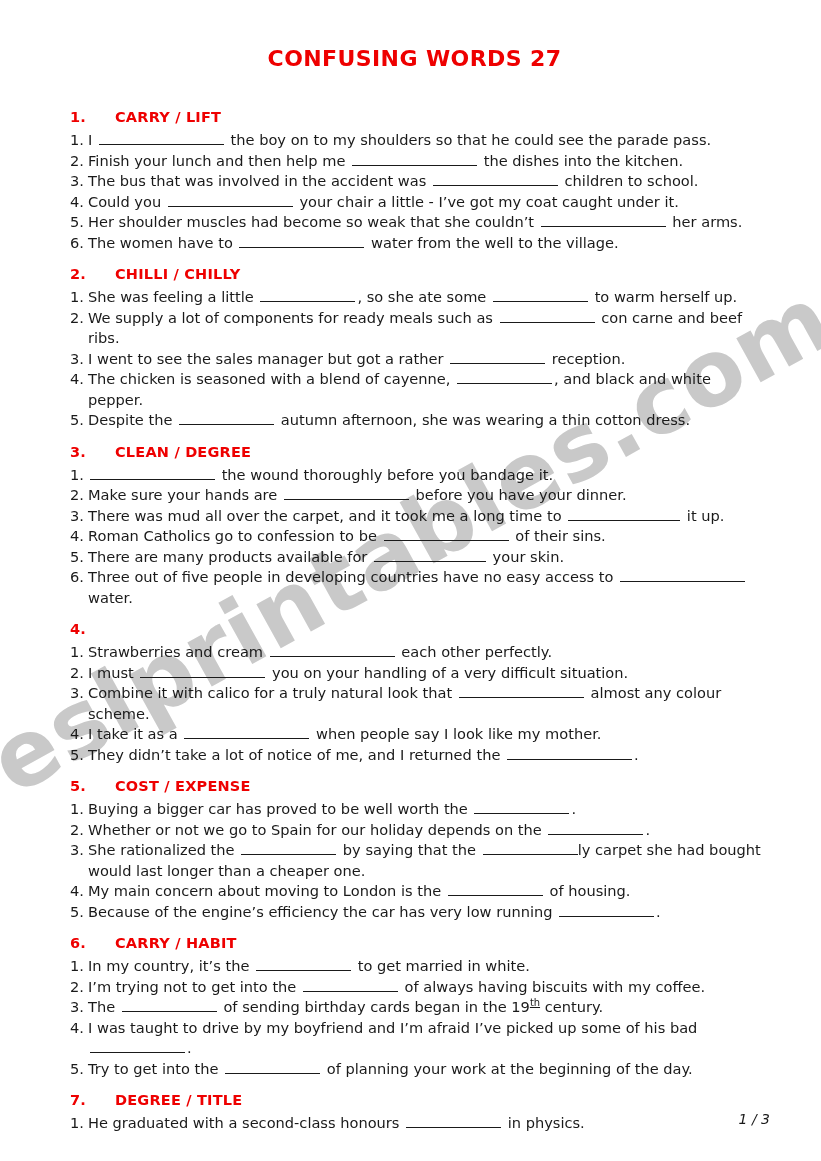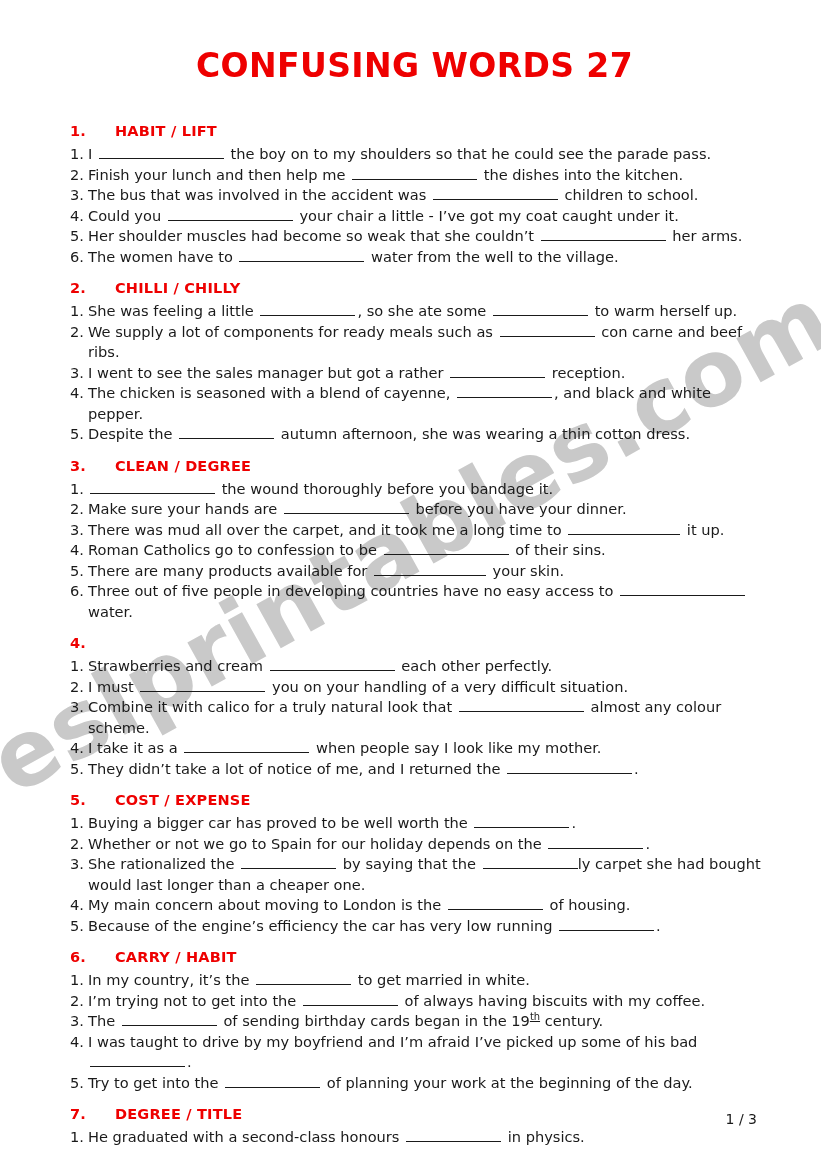--- a/index.html
+++ b/index.html
@@ -32,21 +32,21 @@
     z-index: 1;
   }
   .content {
     position: relative;
     z-index: 2;
     padding: 0;
   }
   .doc-title {
     text-align: center;
     color: #ee0000;
-    font-size: 33px;
+    font-size: 22px;
     font-weight: bold;
     letter-spacing: 0.4px;
     margin: 0;
     padding-top: 46px;
     padding-left: 8px;
   }
   .sections {
     margin-top: 38px;
     padding-left: 70px;
     padding-right: 52px;
@@ -97,39 +97,40 @@
   .blank.w-xl { width: 125px; }
   .blank.tight { margin-right: 0px; }
   sup {
     font-size: 0.68em;
     vertical-align: super;
     line-height: 0;
     text-decoration: underline;
   }
   .footer {
     position: absolute;
-    right: 64px;
+    right: 51px;
     bottom: 34px;
+    font-style: italic;
     font-size: 14px;
     color: #1a1a1a;
     z-index: 2;
   }
 </style>
 </head>
 <body>
 
 <div class="page">
 
   <div class="watermark">eslprintables.com</div>
 
   <div class="content">
     <h1 class="doc-title">CONFUSING WORDS 27</h1>
     <div class="sections">
         <div class="section">
-          <div class="section-heading"><span class="section-num">1.</span><span class="section-words">HABIT / LIFT</span></div>
+          <div class="section-heading"><span class="section-num">1.</span><span class="section-words">CARRY / LIFT</span></div>
           <div class="item">
             <span class="item-num">1.</span>
             <span class="item-text">I <span class="blank w-xl"></span> the boy on to my shoulders so that he could see the parade pass.</span>
           </div>
           <div class="item">
             <span class="item-num">2.</span>
             <span class="item-text">Finish your lunch and then help me <span class="blank w-xl"></span> the dishes into the kitchen.</span>
           </div>
           <div class="item">
             <span class="item-num">3.</span>

